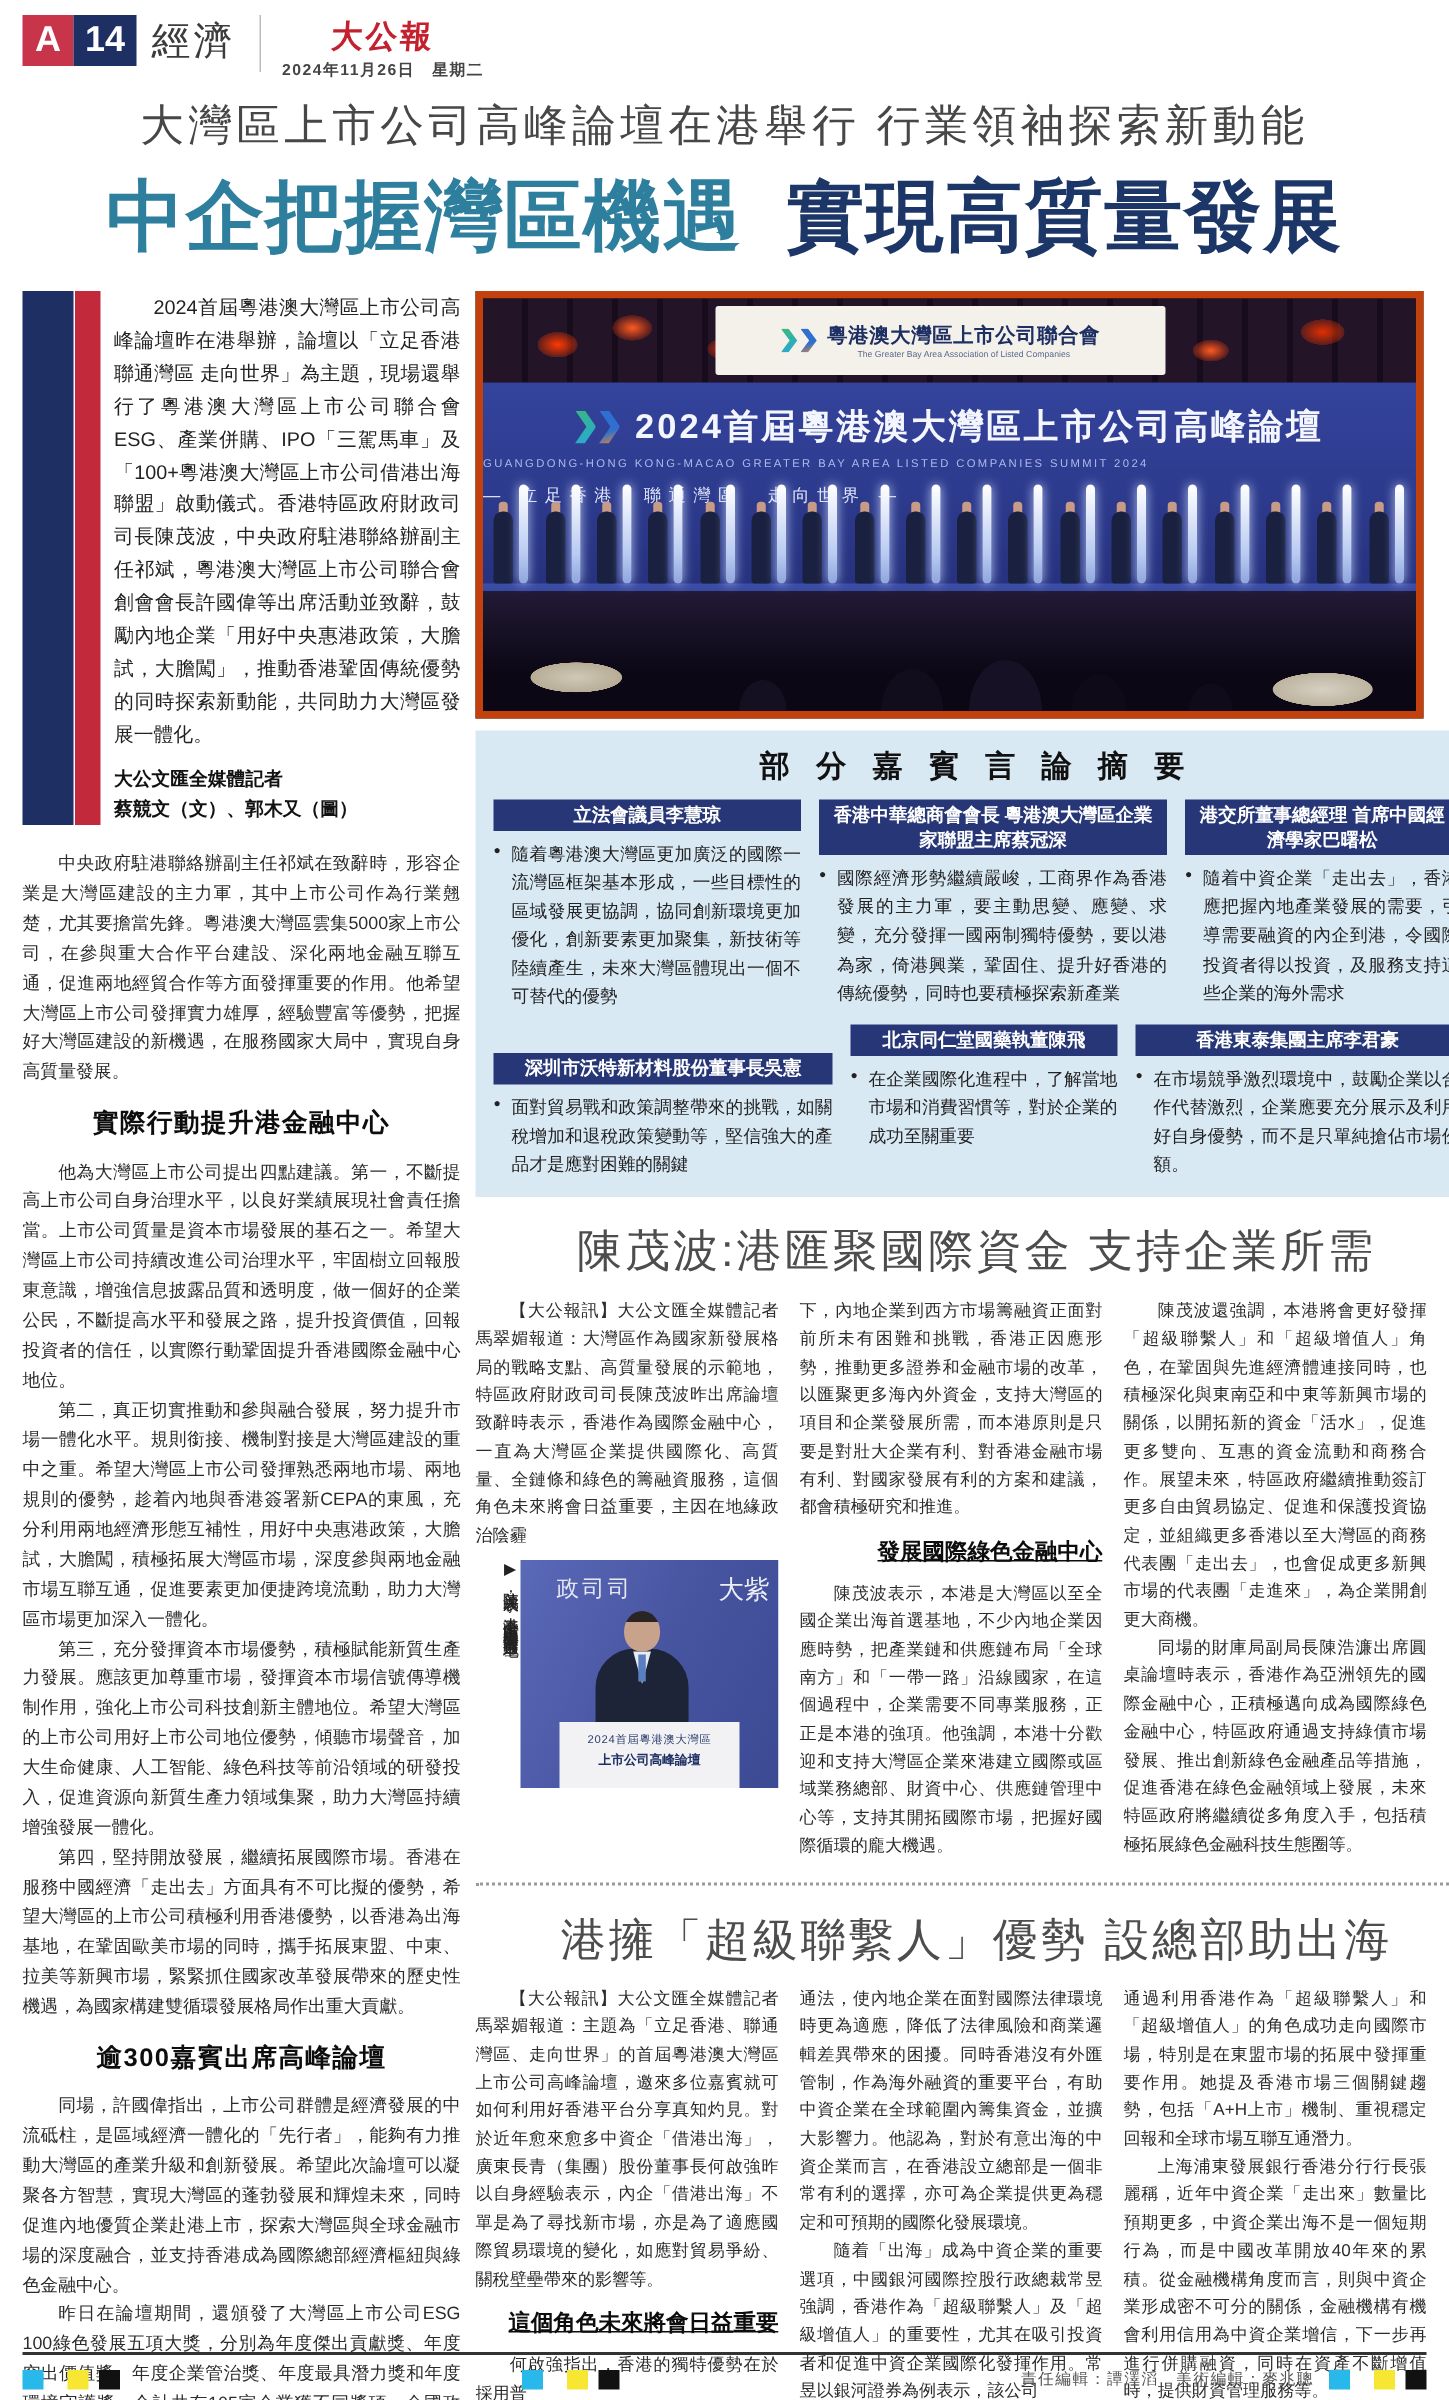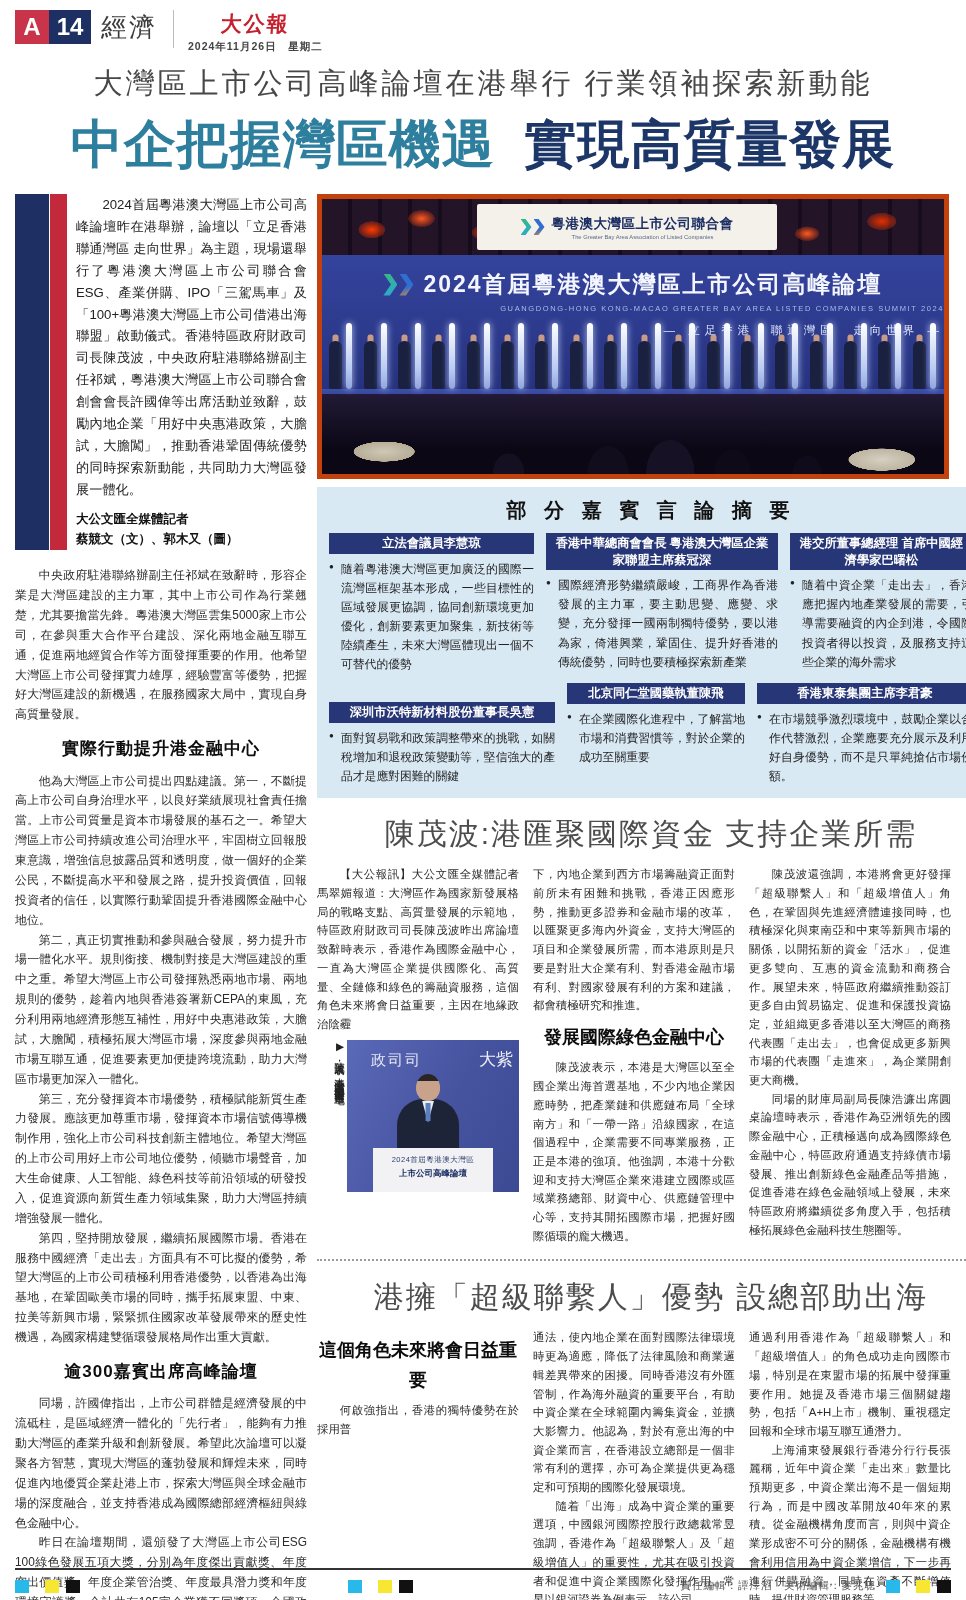--- a/index.html
+++ b/index.html
@@ -65,21 +65,21 @@
     background:#f4f1ea; border-radius:2px; display:flex; align-items:center; justify-content:center; gap:7px; z-index:3; }
   .ph-banner .bn-text { text-align:center; }
   .bn-title { color:#1d2f63; font-weight:bold; font-size:13.5px; letter-spacing:.5px; }
   .bn-sub { color:#5a6a8c; font-size:5.8px; margin-top:1px; }
   .chevrons { display:inline-flex; gap:2px; }
   .chev { width:11px; height:16px; clip-path:polygon(0 0,46% 0,100% 50%,46% 100%,0 100%,54% 50%); }
   .chev.c1 { background:linear-gradient(160deg,#37b980,#2aa7d8); }
   .chev.c2 { background:linear-gradient(160deg,#2f6fd0 60%,#e88b2f); }
   .ph-backdrop { position:absolute; top:56px; left:0; right:0; height:160px;
     background:linear-gradient(180deg,#34439c 0%,#2b3889 60%,#232e77 100%); }
-  .ph-titlebox { position:absolute; top:14px; left:0; right:0; text-align:right; color:#fff; }
+  .ph-titlebox { position:absolute; top:14px; left:0; right:0; text-align:left; color:#fff; }
   .ph-titleline { display:flex; align-items:center; justify-content:center; gap:10px; }
   .ph-titleline .chev { width:14px; height:22px; }
   .ph-title { font-size:23px; font-weight:bold; letter-spacing:2px; color:#f4f6ff; }
   .ph-title-en { font-size:7.5px; letter-spacing:1.6px; color:#aebaeb; margin-top:4px; }
   .ph-tagline { font-size:11.5px; letter-spacing:5px; color:#dfe6fb; margin-top:10px; }
   .stage-line { position:absolute; top:112px; left:0; right:0; display:flex; justify-content:space-evenly; height:78px; z-index:2; }
   .unit { position:relative; width:30px; height:78px; }
   .unit::before { content:""; position:absolute; left:3px; bottom:0; width:13px; height:48px;
     background:#1a2140; border-radius:6px 6px 2px 2px;
     box-shadow:0 -10px 0 -3.5px #c79b85; }
@@ -113,21 +113,21 @@
   .qtext::before { content:"●"; position:absolute; left:0; top:1px; font-size:8px; color:#222; }
   .q1a{width:205px;} .q1b{width:232px;} .q1c{width:183px;}
   .q2a{width:226px;justify-content:flex-end;} .q2b{width:178px;} .q2c{width:216px;}
 
   
   .art-headline { text-align:center; font-size:30px; color:#4d4d4d; letter-spacing:2px; margin:16px 0 10px; }
   .art-cols { display:flex; gap:14px; }
   .art-col { width:202px; flex:0 0 202px; font-size:11.4px; line-height:1.64; text-align:justify; color:#2b2b2b; overflow:hidden; }
   .art-col p { text-indent:2em; }
   .art-col p.noindent { text-indent:0; }
-  .art-sub { text-align:center; font-weight:bold; font-size:18px; color:#0d0d0d; margin:8px 0 6px; }
+  .art-sub { text-align:right; font-weight:bold; font-size:15px; color:#0d0d0d; margin:8px 0 6px;text-decoration:underline; }
 
   .spk-row { display:flex; margin-top:6px; height:152px; }
   .spk-cap { writing-mode:vertical-rl; width:30px; flex:0 0 30px; font-size:10.5px; line-height:1.45;
              color:#222; letter-spacing:1px; }
   .spk-photo { position:relative; flex:1; background:linear-gradient(115deg,#5a69b8 0%,#46539f 55%,#3c4a94 100%); overflow:hidden; }
   .spk-bgl { position:absolute; top:8px; left:24px; color:rgba(255,255,255,.85); font-size:15px; letter-spacing:2px; }
   .spk-bgr { position:absolute; top:6px; right:6px; color:rgba(255,255,255,.9); font-size:17px; }
   .spk-man { position:absolute; left:50%; top:34px; transform:translateX(-58%); width:62px; height:80px; }
   .spk-head { position:absolute; left:50%; transform:translateX(-50%); top:0; width:24px; height:27px;
               background:linear-gradient(180deg,#2a2524 26%,#c9a28c 27%); border-radius:50% 50% 46% 46%; }
@@ -326,20 +326,21 @@
           </div>
         </div>
       </div>
 
       <div class="dotted-sep"></div>
 
       <div class="hk">
         <div class="art-headline">港擁「超級聯繫人」優勢  設總部助出海</div>
         <div class="art-cols">
           <div class="art-col">
+            <p>【大公報訊】大公文匯全媒體記者馬翠媚報道：主題為「立足香港、聯通灣區、走向世界」的首屆粵港澳大灣區上市公司高峰論壇，邀來多位嘉賓就可如何利用好香港平台分享真知灼見。對於近年愈來愈多中資企「借港出海」，廣東長青（集團）股份董事長何啟強昨以自身經驗表示，內企「借港出海」不單是為了尋找新市場，亦是為了適應國際貿易環境的變化，如應對貿易爭紛、關稅壁壘帶來的影響等。</p>
             <div class="art-sub">這個角色未來將會日益重要</div>
             <p>何啟強指出，香港的獨特優勢在於採用普</p>
           </div>
           <div class="art-col">
             <p class="noindent">通法，使內地企業在面對國際法律環境時更為適應，降低了法律風險和商業邏輯差異帶來的困擾。同時香港沒有外匯管制，作為海外融資的重要平台，有助中資企業在全球範圍內籌集資金，並擴大影響力。他認為，對於有意出海的中資企業而言，在香港設立總部是一個非常有利的選擇，亦可為企業提供更為穩定和可預期的國際化發展環境。</p>
             <p>隨着「出海」成為中資企業的重要選項，中國銀河國際控股行政總裁常昱強調，香港作為「超級聯繫人」及「超級增值人」的重要性，尤其在吸引投資者和促進中資企業國際化發揮作用。常昱以銀河證券為例表示，該公司</p>
           </div>
           <div class="art-col">
             <p class="noindent">通過利用香港作為「超級聯繫人」和「超級增值人」的角色成功走向國際市場，特別是在東盟市場的拓展中發揮重要作用。她提及香港市場三個關鍵趨勢，包括「A+H上市」機制、重視穩定回報和全球市場互聯互通潛力。</p>
             <p>上海浦東發展銀行香港分行行長張麗稱，近年中資企業「走出來」數量比預期更多，中資企業出海不是一個短期行為，而是中國改革開放40年來的累積。從金融機構角度而言，則與中資企業形成密不可分的關係，金融機構有機會利用信用為中資企業增信，下一步再進行併購融資，同時在資產不斷增值時，提供財資管理服務等。</p>

